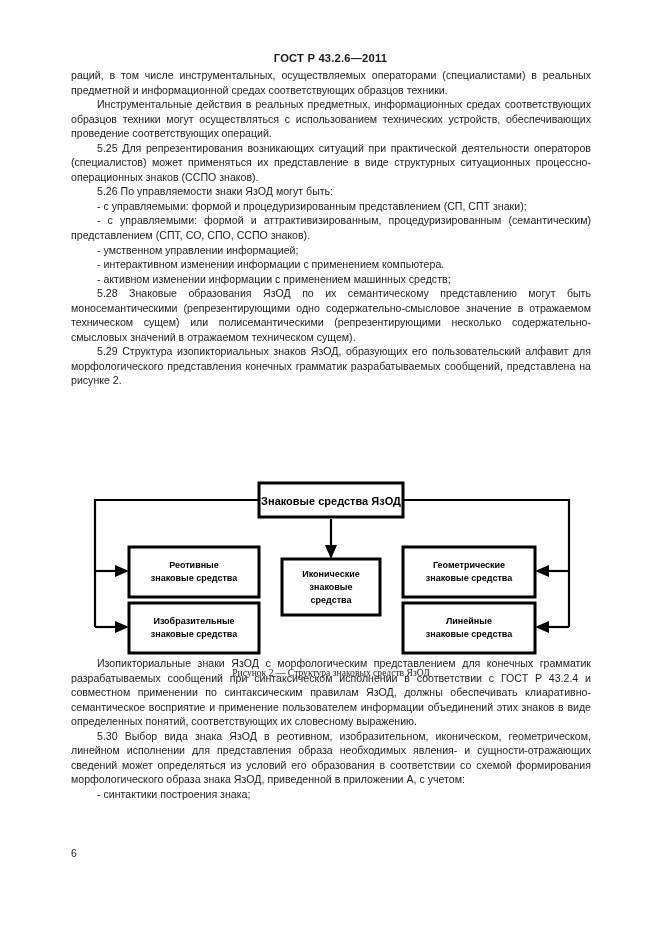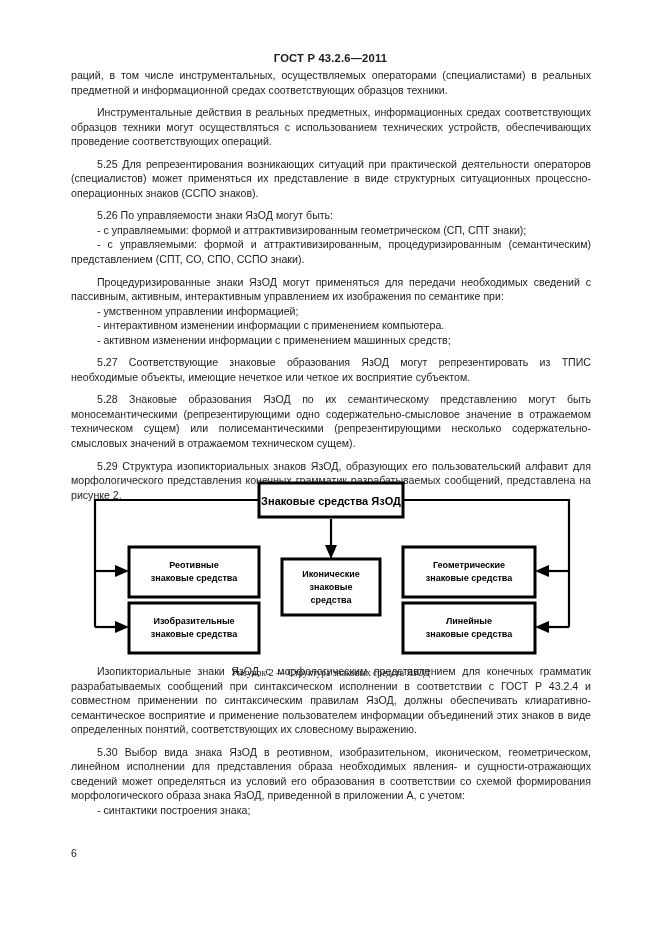--- a/index.html
+++ b/index.html
@@ -49,21 +49,21 @@
   p.para {
     margin: 0;
     font-size: 10.6px;
     line-height: 14.55px;
     text-align: justify;
     text-justify: inter-word;
     hyphens: manual;
     -webkit-hyphens: manual;
     color: #1d1d1d;
   }
-  p.indent { text-indent: 26px; margin-top: 8px; }
+  p.indent { text-indent: 26px; }
   p.dash   { text-indent: 26px; }
   p.noindent { text-indent: 0; }
 
   
   .figure-wrap {
     position: absolute;
     left: 71px;
     top: 481px;
     width: 520px;
   }
@@ -112,27 +112,25 @@
 
 <div class="page">
 
   <div class="doc-header">ГОСТ Р 43.2.6—2011</div>
 
   <div class="content">
     <p class="para noindent">раций, в том числе инструментальных, осуществляемых операторами (специалистами) в реальных предметной и информационной средах соответствующих образцов техники.</p>
     <p class="para indent">Инструментальные действия в реальных предметных, информационных средах соответствующих образцов техники могут осуществляться с использованием технических устройств, обеспечивающих проведение соответствующих операций.</p>
     <p class="para indent">5.25 Для репрезентирования возникающих ситуаций при практической деятельности операторов (специалистов) может применяться их представление в виде структурных ситуационных процессно-операционных знаков (ССПО знаков).</p>
     <p class="para indent">5.26 По управляемости знаки ЯзОД могут быть:</p>
-    <p class="para dash">- с управляемыми: формой и аттрактивизированным геометрическом (СП, СПТ знаки);</p>
-    <p class="para dash">- с управляемыми: формой и аттрактивизированным, процедуризированным (семантическим) представлением (СПТ, СО, СПО, ССПО знаки).</p>
-    <p class="para indent">Процедуризированные знаки ЯзОД могут применяться для передачи необходимых сведений с пассивным, активным, интерактивным управлением их изображения по семантике при:</p>
+    <p class="para dash">- с управляемыми: формой и процедуризированным представлением (СП, СПТ знаки);</p>
+    <p class="para dash">- с управляемыми: формой и аттрактивизированным, процедуризированным (семантическим) представлением (СПТ, СО, СПО, ССПО знаков).</p>
     <p class="para dash">- умственном управлении информацией;</p>
     <p class="para dash">- интерактивном изменении информации с применением компьютера.</p>
     <p class="para dash">- активном изменении информации с применением машинных средств;</p>
-    <p class="para indent">5.27 Соответствующие знаковые образования ЯзОД могут репрезентировать из ТПИС необходимые объекты, имеющие нечеткое или четкое их восприятие субъектом.</p>
     <p class="para indent">5.28 Знаковые образования ЯзОД по их семантическому представлению могут быть моносемантическими (репрезентирующими одно содержательно-смысловое значение в отражаемом техническом сущем) или полисемантическими (репрезентирующими несколько содержательно-смысловых значений в отражаемом техническом сущем).</p>
     <p class="para indent">5.29 Структура изопикториальных знаков ЯзОД, образующих его пользовательский алфавит для морфологического представления конечных грамматик разрабатываемых сообщений, представлена на рисунке 2.</p>
   </div>
 
   <div class="figure-wrap">
     <div class="diagram">
       <svg width="520" height="180" viewBox="0 0 520 180" xmlns="http://www.w3.org/2000/svg">
 
         <g stroke="#000000" fill="none" stroke-width="2.2">
 

